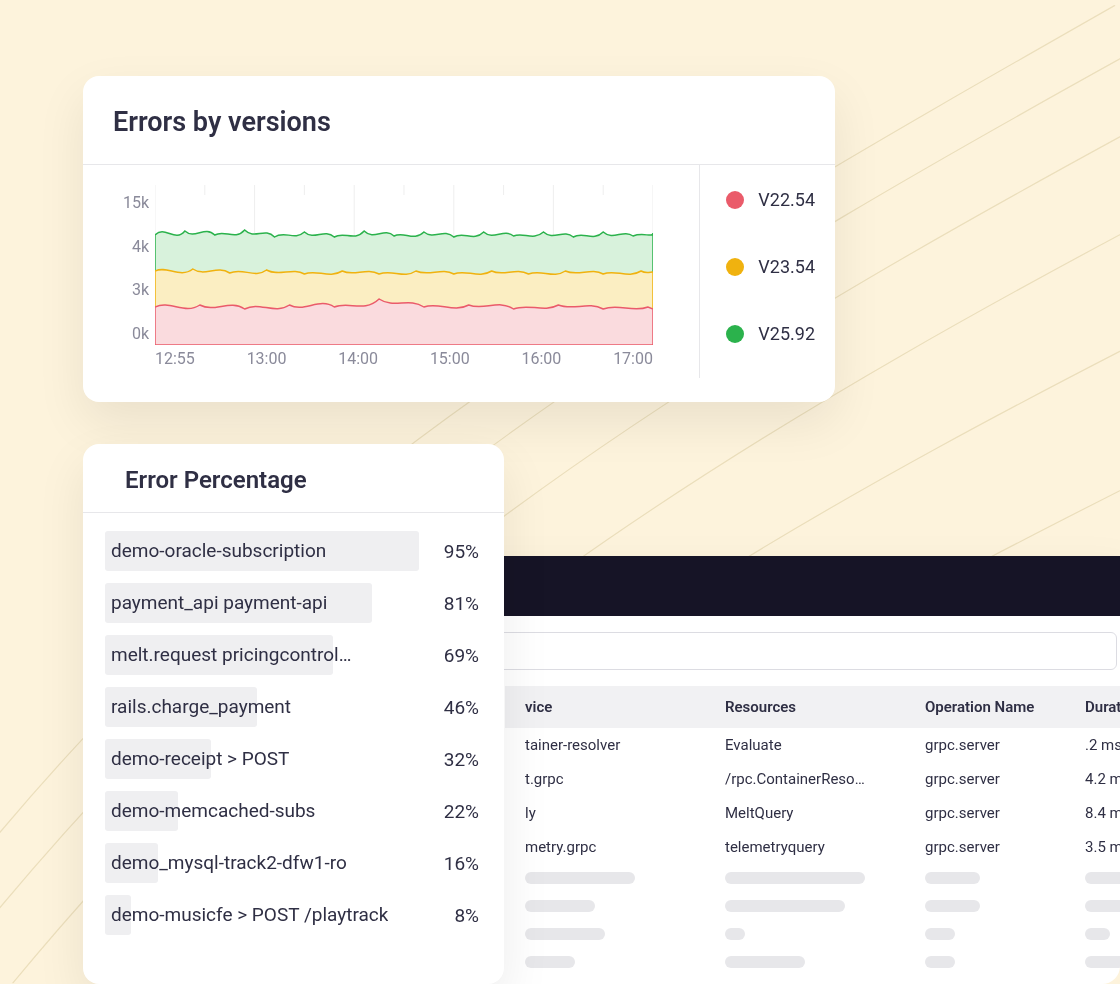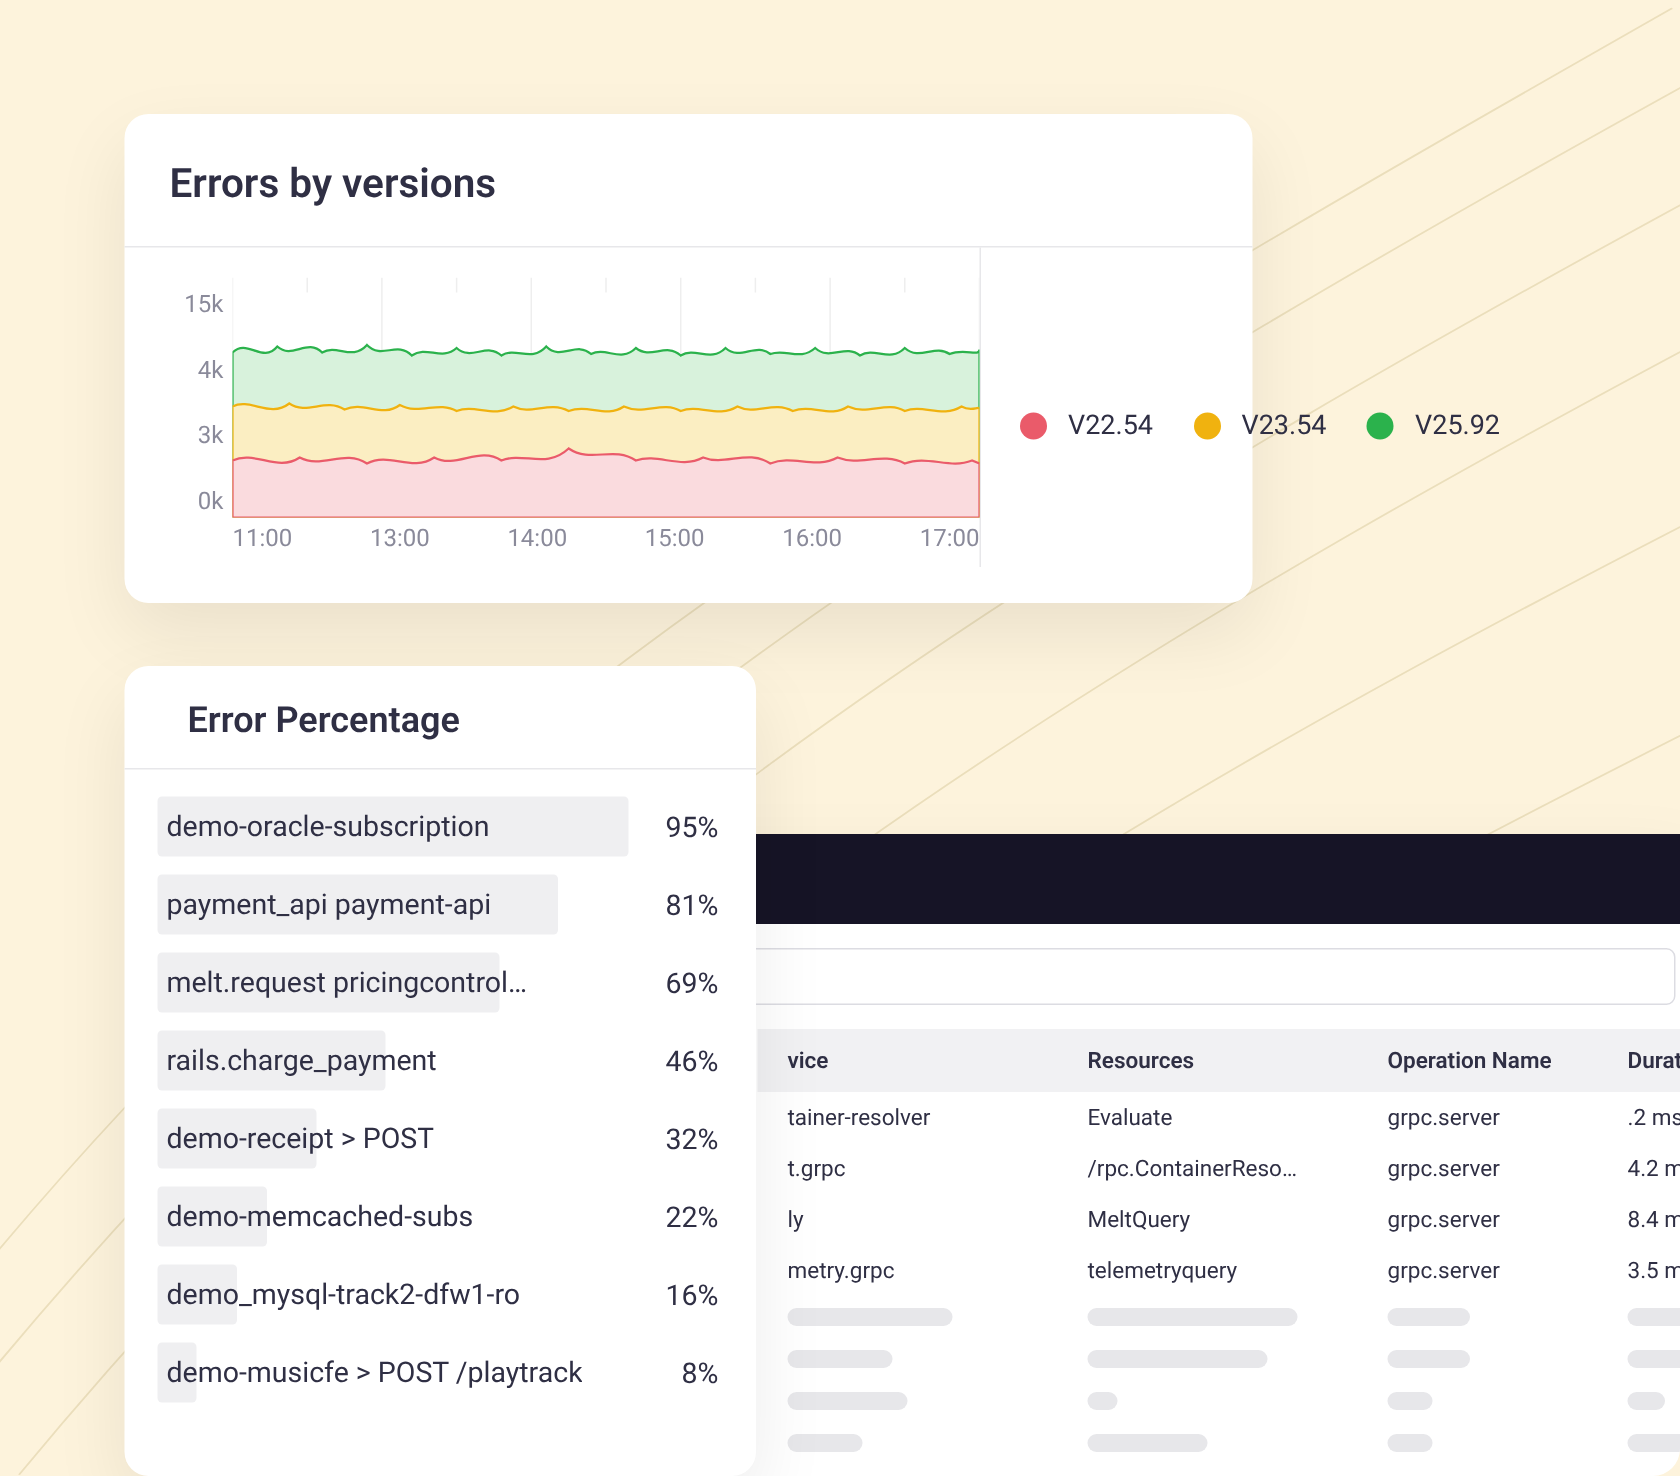--- a/index.html
+++ b/index.html
@@ -54,21 +54,21 @@
   width: 498px;
 }
 .plot svg.area { width: 498px; height: 160px; display:block; }
 .xaxis {
   display: flex; justify-content: space-between;
   font-size: 16px; color: #8a8a9a; margin-top: 4px;
   padding: 0px;
 }
 .legend {
   padding: 24px 20px 0 26px;
-  display: flex; flex-direction: row; gap: 27px;
+  display: flex; flex-direction: column; gap: 46px;
 }
 .legend-item {
   display: flex; align-items: center; gap: 14px;
   font-size: 18px; color: #2f2f44;
 }
 .dot { width: 18px; height: 18px; border-radius: 50%; display:inline-block; }
 
 
 .card-pct {
   left: 83px; top: 444px; width: 421px; height: 540px; z-index: 5;
@@ -278,21 +278,21 @@
             <line x1="450" y1="0" x2="450" y2="10"></line>
           </g>
 
           <path fill="#d8f2dc" stroke="#2bb24c" stroke-width="1.5" d="M0,50 C10,40 20,58 30,46 C40,55 50,40 60,50 C70,44 80,56 90,45 C100,55 110,42 120,52 C130,45 140,56 150,47 C160,56 170,43 180,52 C190,46 200,57 210,46 C220,56 230,42 240,51 C250,46 260,57 270,47 C280,55 290,43 300,52 C310,46 320,57 330,47 C340,56 350,43 360,51 C370,47 380,56 390,47 C400,56 410,44 420,52 C430,46 440,57 450,47 C460,56 470,44 480,51 C490,47 500,53 500,48 L500,160 L0,160 Z"></path>
 
           <path fill="#fbeec2" stroke="#f0b20f" stroke-width="1.5" d="M0,86 C12,80 25,94 38,84 C50,92 62,80 75,88 C88,82 100,94 112,85 C125,92 138,82 150,89 C162,84 175,94 188,86 C200,92 212,82 225,89 C238,84 250,94 262,86 C275,92 288,82 300,89 C312,84 325,94 338,86 C350,92 362,82 375,89 C388,84 400,94 412,86 C425,92 438,82 450,89 C462,84 475,94 488,86 C495,90 500,85 500,88 L500,160 L0,160 Z"></path>
 
           <path fill="#fadbde" stroke="#ea5b6a" stroke-width="1.5" d="M0,122 C15,115 30,130 45,120 C60,128 75,114 90,124 C105,116 120,130 135,120 C150,128 165,112 180,122 C195,116 210,128 225,114 C240,124 255,112 270,122 C285,117 300,128 315,120 C330,126 345,114 360,124 C375,118 390,128 405,120 C420,126 435,116 450,124 C465,118 480,128 495,122 L500,124 L500,160 L0,160 Z"></path>
         </svg>
         <div class="xaxis">
-          <span>11:00</span>
+          <span>12:55</span>
           <span>13:00</span>
           <span>14:00</span>
           <span>15:00</span>
           <span>16:00</span>
           <span>17:00</span>
         </div>
       </div>
     </div>
     <div class="legend">
       <div class="legend-item">

